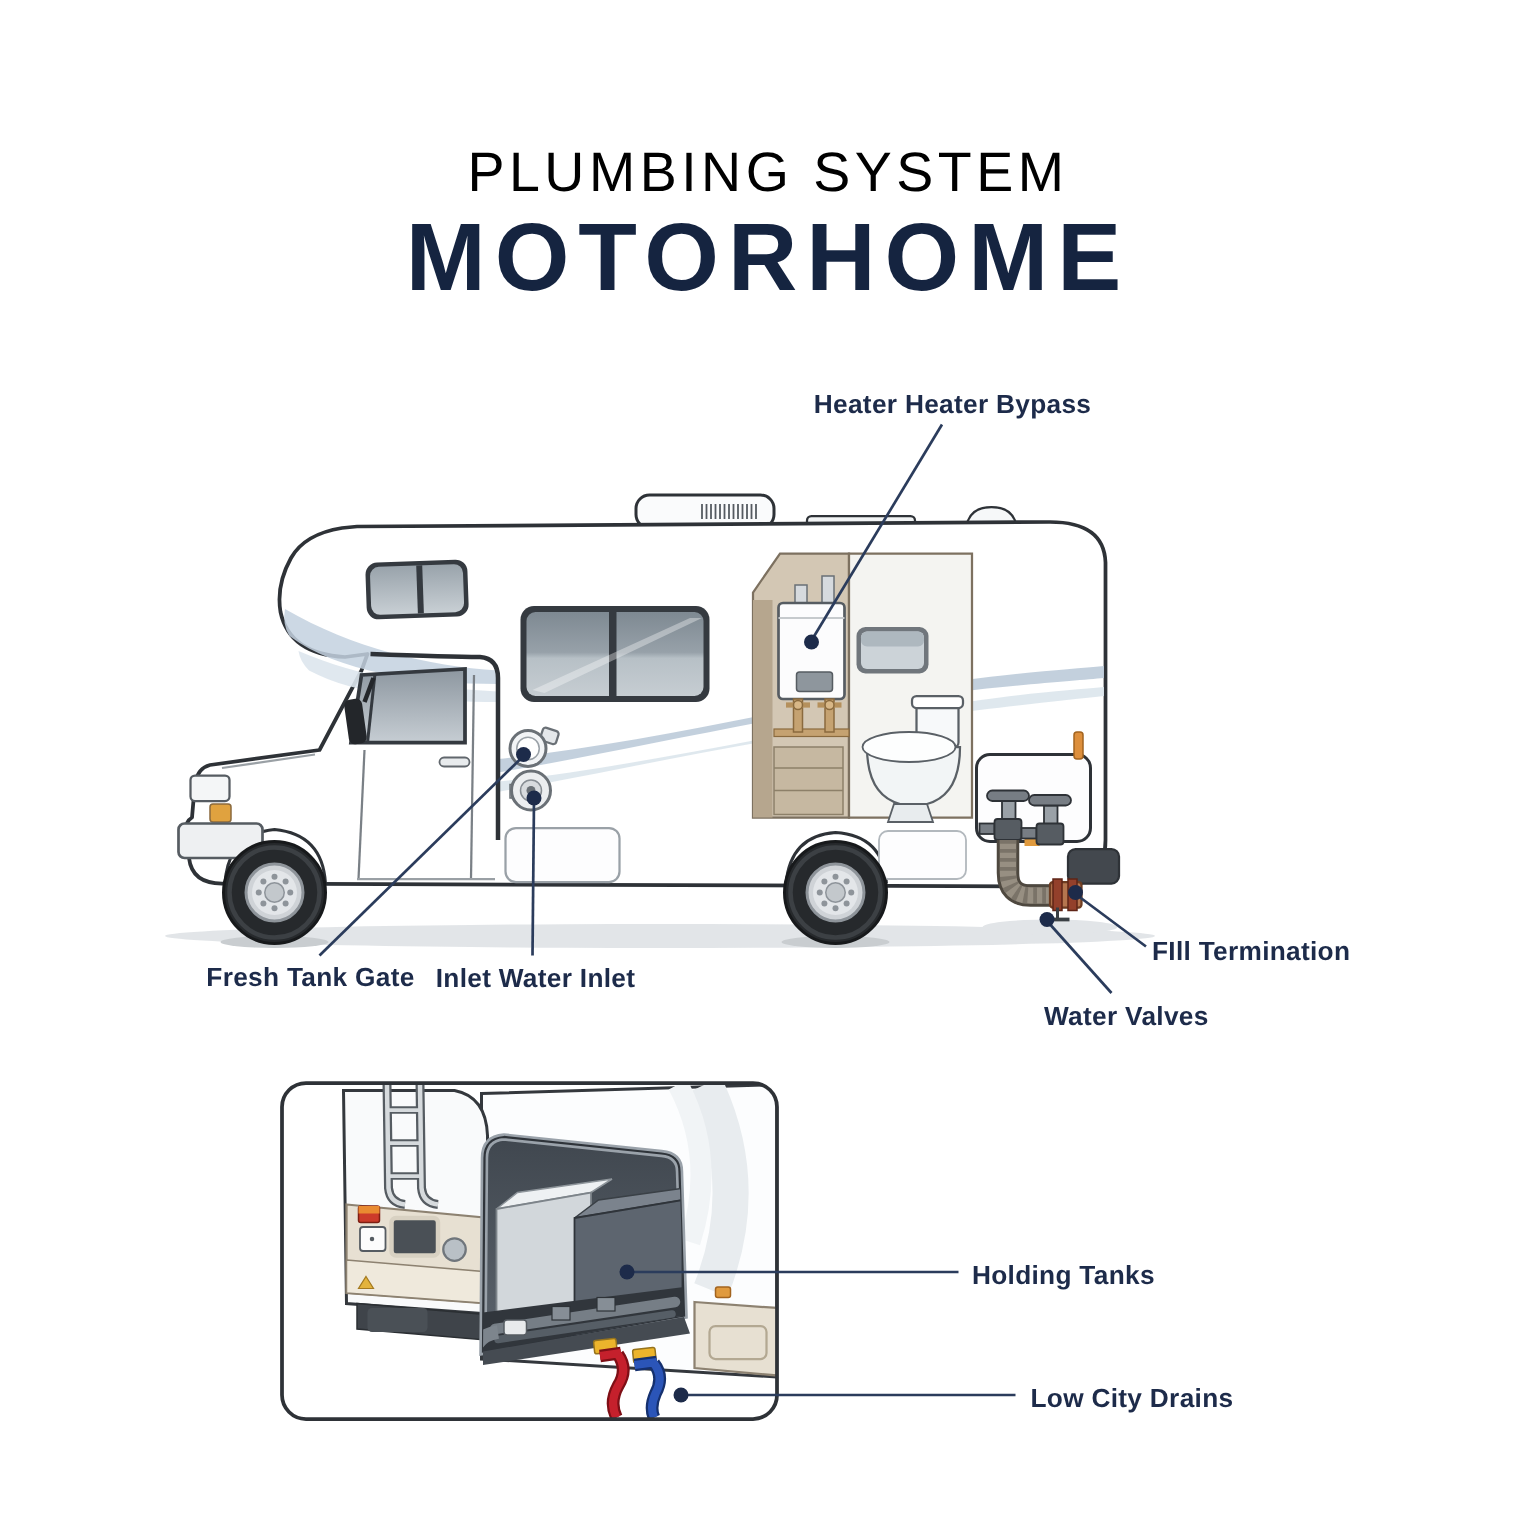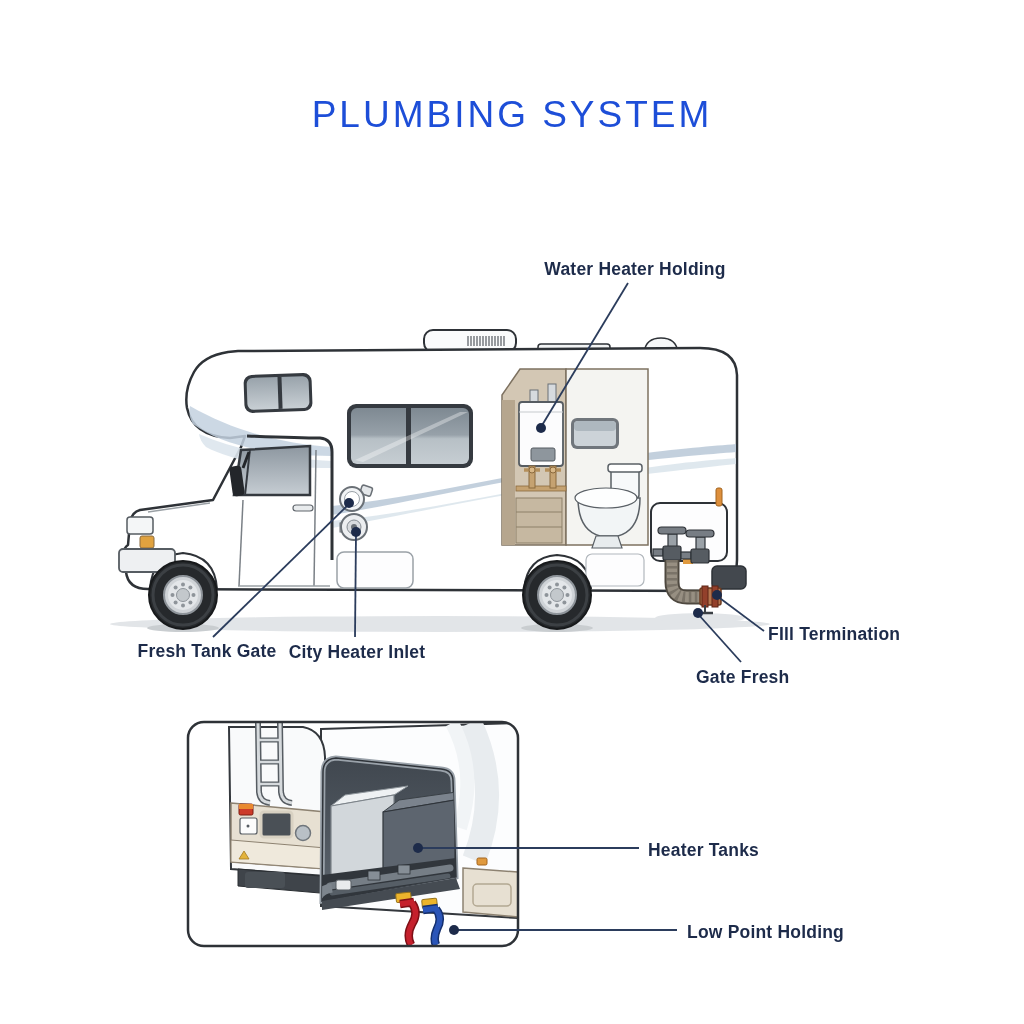--- a/index.html
+++ b/index.html
@@ -1,32 +1,33 @@
 <!DOCTYPE html>
 <html><head>
 <meta charset="utf-8">
 <style>
   html,body{margin:0;padding:0;background:#ffffff;}
   .canvas{position:relative;width:1024px;height:1024px;background:#ffffff;overflow:hidden;
           font-family:"Liberation Sans","DejaVu Sans",sans-serif;}
   .title-kicker{position:absolute;top:94px;left:0;width:1024px;text-align:center;
-    font-size:37px;font-weight:400;letter-spacing:3px;color:#1d4ed8;}
+    font-size:37px;font-weight:400;letter-spacing:3px;color:#000000;}
   .title-main{position:absolute;top:134px;left:0;width:1024px;text-align:center;
     font-size:64px;font-weight:800;letter-spacing:6px;color:#152440;}
   .callout{position:absolute;font-size:17.5px;font-weight:700;color:#1d2b4a;
     letter-spacing:.2px;white-space:nowrap;}
   .centered{transform:translateX(-50%);}
   svg{position:absolute;left:0;top:0;}
 </style>
 </head>
 <body>
 
 <div class="canvas">
 
   <div class="title-kicker">PLUMBING SYSTEM</div>
+  <div class="title-main">MOTORHOME</div>
 
   <svg width="1024" height="1024" viewBox="0 0 1024 1024">
     <defs>
       <linearGradient id="doorGlass" x1="0" y1="0" x2="0" y2="1">
         <stop offset="0" stop-color="#8d97a0"></stop>
           <stop offset="1" stop-color="#c6cdd3"></stop>
       </linearGradient>
       <linearGradient id="ocGlass" x1="0" y1="0" x2="0" y2="1">
         <stop offset="0" stop-color="#99a3ab"></stop>
           <stop offset="1" stop-color="#c8cfd4"></stop>
@@ -336,21 +337,21 @@
       <circle cx="541" cy="428" r="5" fill="#1d2b4a"></circle>
       <circle cx="349" cy="503" r="5" fill="#1d2b4a"></circle>
       <circle cx="356" cy="532" r="5" fill="#1d2b4a"></circle>
       <circle cx="717" cy="595" r="5" fill="#1d2b4a"></circle>
       <circle cx="698" cy="613" r="5" fill="#1d2b4a"></circle>
       <circle cx="418" cy="848" r="5" fill="#1d2b4a"></circle>
       <circle cx="454" cy="930" r="5" fill="#1d2b4a"></circle>
     </g>
   </svg>
 
-  <div class="callout centered" style="left:635px;top:259px;">Water Heater Holding</div>
+  <div class="callout centered" style="left:635px;top:259px;">Heater Heater Bypass</div>
   <div class="callout centered" style="left:207px;top:641px;">Fresh Tank Gate</div>
-  <div class="callout centered" style="left:357px;top:642px;">City Heater Inlet</div>
+  <div class="callout centered" style="left:357px;top:642px;">Inlet Water Inlet</div>
   <div class="callout" style="left:768px;top:624px;">FIll Termination</div>
-  <div class="callout" style="left:696px;top:667px;">Gate Fresh</div>
-  <div class="callout" style="left:648px;top:840px;">Heater Tanks</div>
-  <div class="callout" style="left:687px;top:922px;">Low Point Holding</div>
+  <div class="callout" style="left:696px;top:667px;">Water Valves</div>
+  <div class="callout" style="left:648px;top:840px;">Holding Tanks</div>
+  <div class="callout" style="left:687px;top:922px;">Low City Drains</div>
 
 </div>
 
 </body></html>

